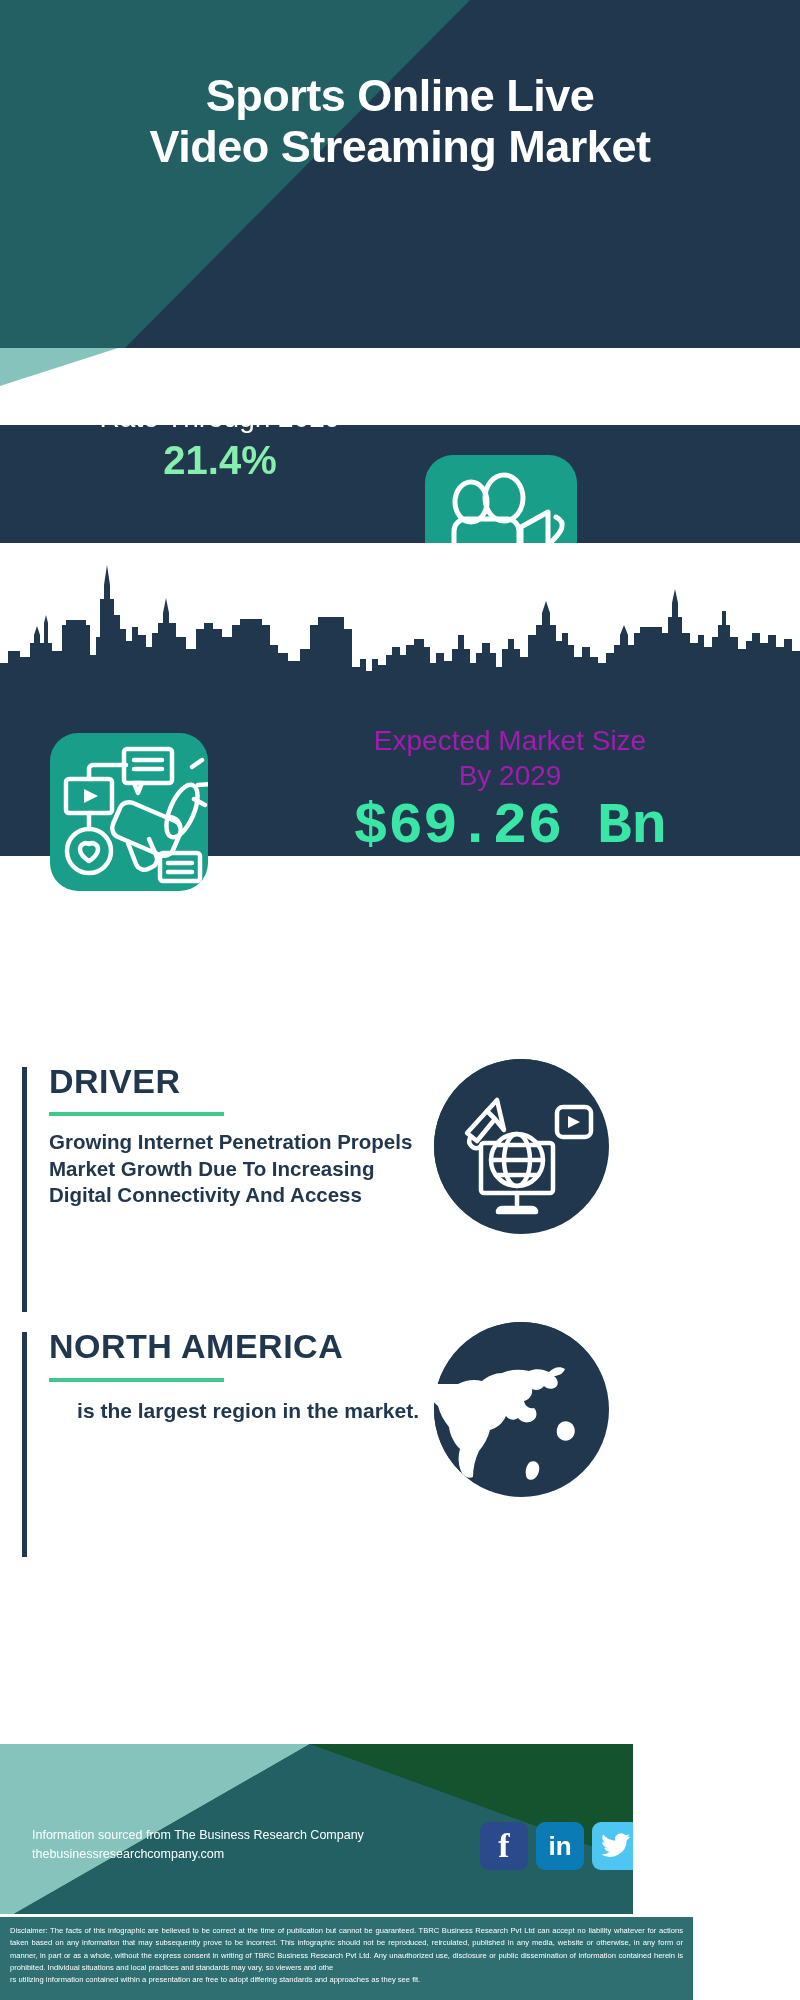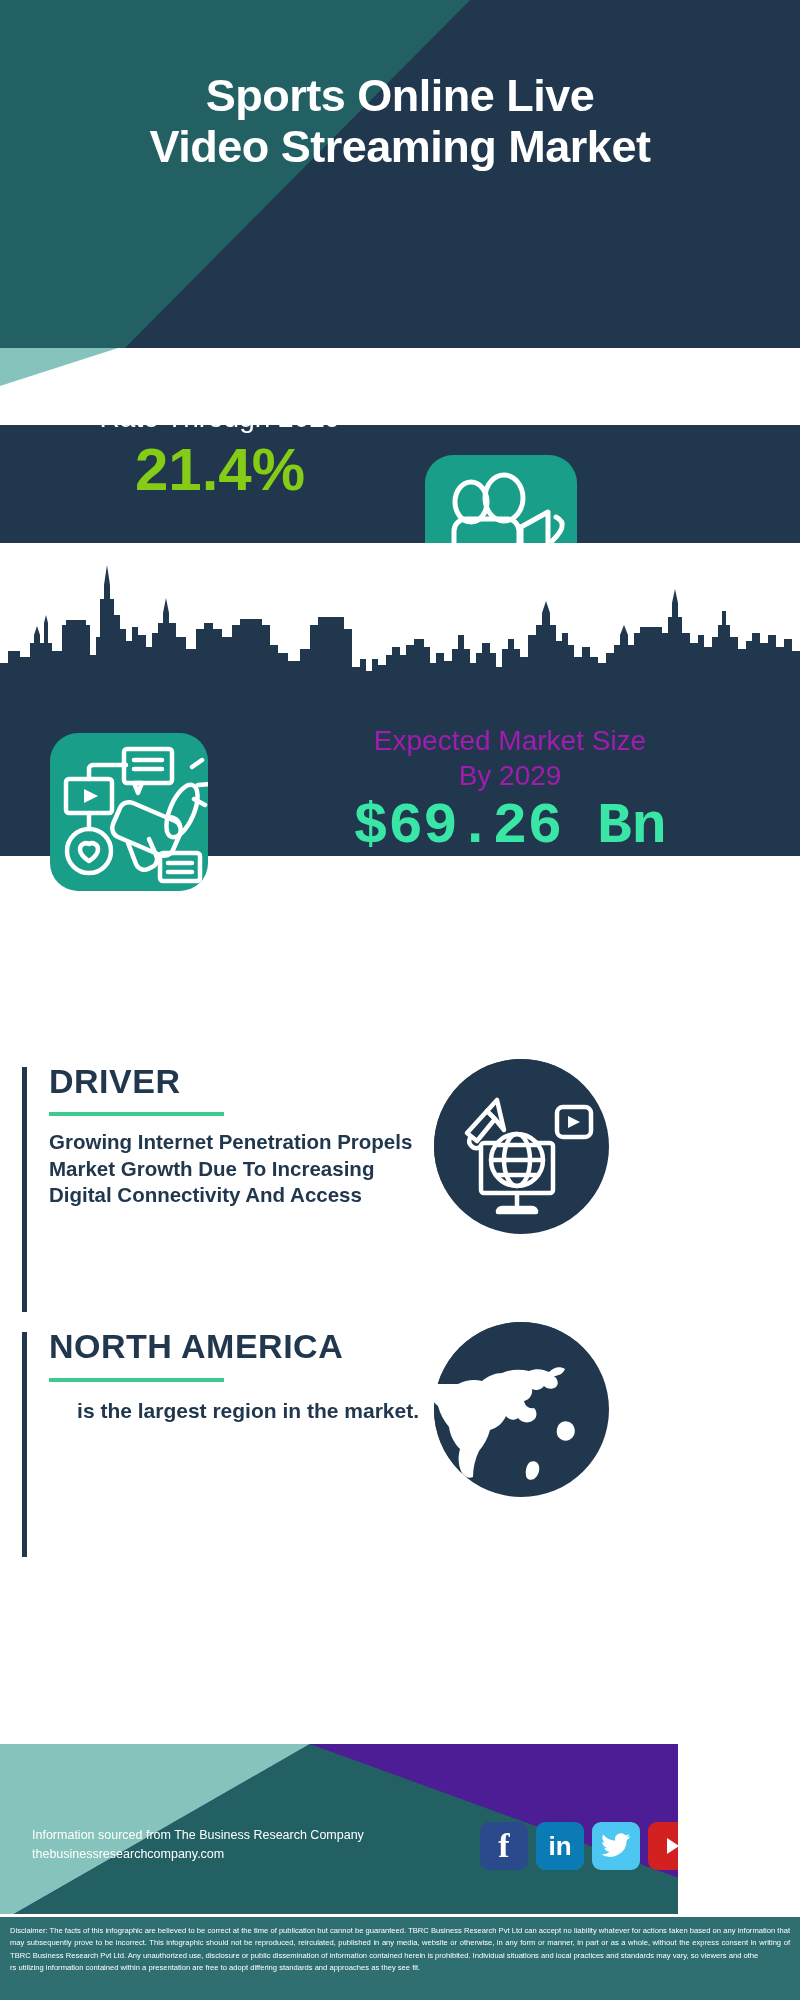--- a/index.html
+++ b/index.html
@@ -52,21 +52,21 @@
   .growth {
     position:absolute; left:0; top:425px; width:800px; height:118px;
     background:#21374e;
   }
   .growth-label {
     position:absolute; left:20px; top:-60px; width:400px;
     color:#ffffff; font-size:28px; line-height:1.25; text-align:center;
   }
   .growth-value {
     position:absolute; left:20px; top:15px; width:400px;
-    color:#84cc16; font-size:60px; font-weight:bold; text-align:center;
+    color:#86efac; font-size:40px; font-weight:bold; text-align:center;
     line-height:1;
   }
   .icon-card {
     position:absolute; background:#199e8a; border-radius:28px;
   }
   .icon-card.cam { left:425px; top:30px; width:152px; height:152px; }
 
   
   .skyband {
     position:absolute; left:0; top:543px; width:800px; height:313px;
@@ -118,22 +118,21 @@
   #region-block { left:22px; top:300px; width:760px; height:225px;text-align:right; }
   #region-block .bar  { height:225px; }
   #region-block .title{ left:27px; top:-5px; font-size:34px; letter-spacing:0.5px; }
   #region-block .rule { left:27px; top:46px; width:175px; }
   #region-block .body { left:27px; top:65px; width:370px; font-size:21px; }
   #region-icon { left:412px; top:-10px; width:175px; height:175px; }
 
   
   .footer {
     position:absolute; left:0; top:1744px; width:633px; height:256px; overflow:hidden;
-    background:#4c1d95;
-    padding-left:45px;
+    background:#14532d;
   }
   .footer .ftri-light {
     position:absolute; left:0; top:0; width:800px; height:178px;
     background:#86c3bd;
     clip-path: polygon(0 0, 310px 0, 0 178px);
   }
   .footer .ftri-mid {
     position:absolute; left:0; top:0; width:800px; height:178px;
     background:#236064;
     clip-path: polygon(310px 0, 800px 178px, 0 178px);
@@ -147,21 +146,21 @@
     width:48px; height:48px; border-radius:9px;
     display:flex; align-items:center; justify-content:center;
     color:#ffffff; font-weight:bold;
   }
   .s-fb { background:#2b4a8b; font-size:34px; line-height:1; font-family:"Liberation Serif", serif; }
   .s-li { background:#0b7bb5; font-size:26px; line-height:1; }
   .s-tw { background:#4ec6f2; }
   .s-yt { background:#d32020; }
 
   .disclaimer {
-    position:absolute; left:0; top:1914px; width:800px; height:86px;
+    position:absolute; left:0; top:1914px; width:693px; height:86px;
     background:#2f6f72; z-index:10;
     border-top:3px solid #ffffff;
     box-sizing:border-box;
   }
   .disclaimer p {
     margin:0; padding:8px 10px 0 10px;
     color:#ffffff; font-size:7.6px; line-height:1.62;
     text-align:justify;
   }
   .disclaimer p .last { display:block; text-align:left; }

